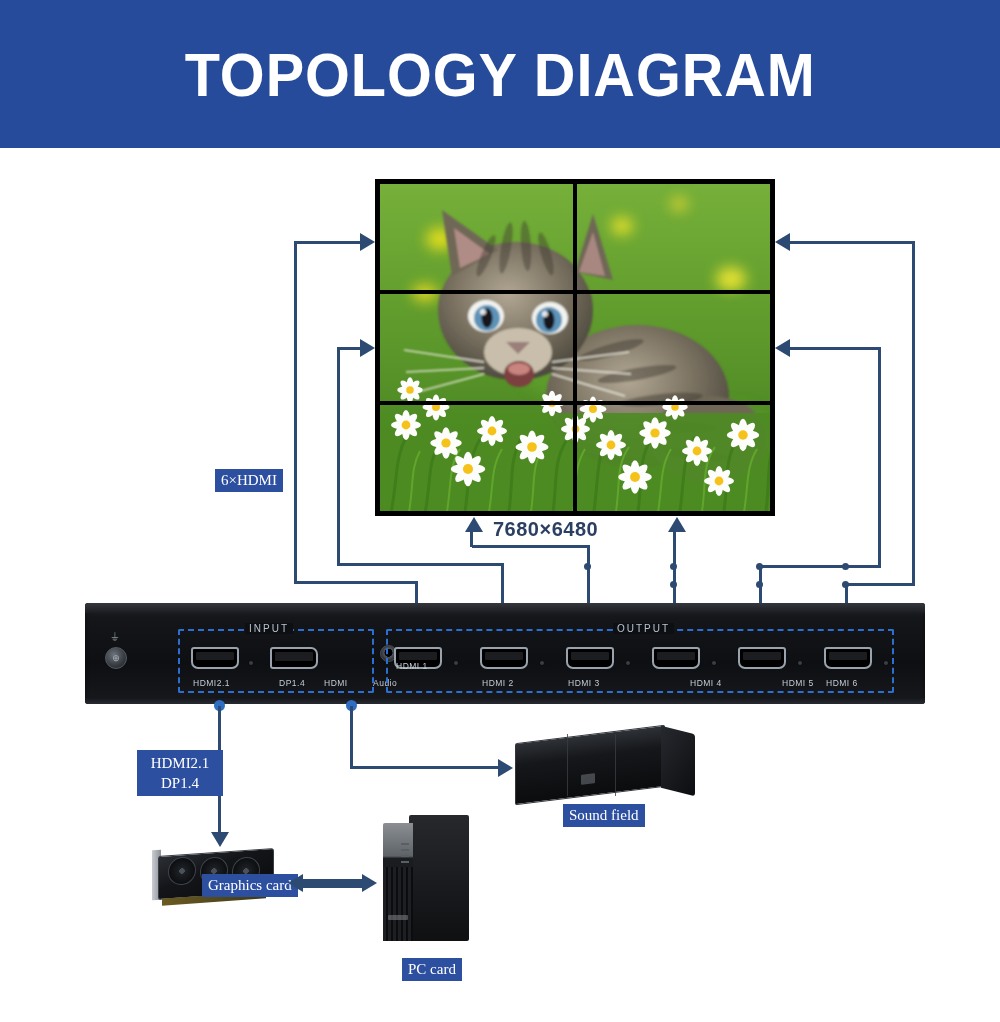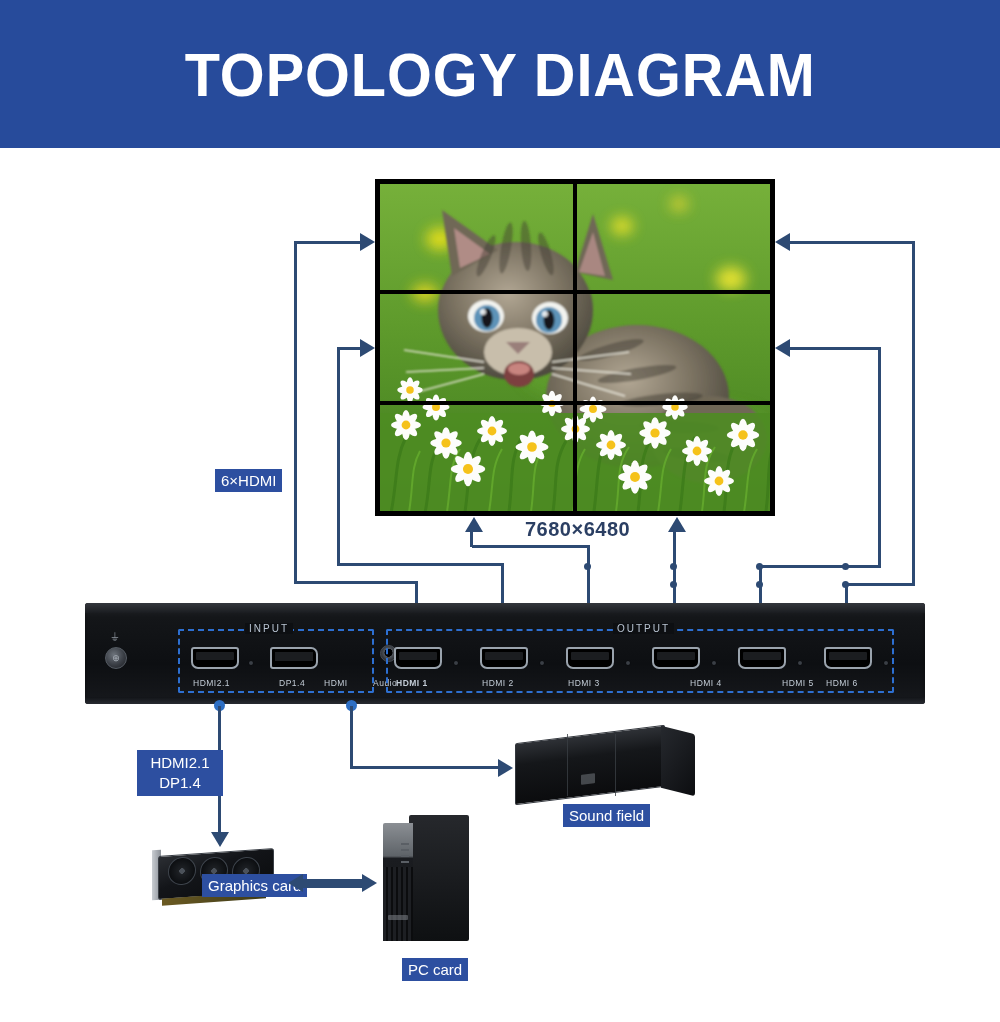--- a/index.html
+++ b/index.html
@@ -72,21 +72,21 @@
   .arrow-l{border-top:9px solid transparent;border-bottom:9px solid transparent;
            border-right:15px solid #2d4a73;}
   .arrow-u{border-left:9px solid transparent;border-right:9px solid transparent;
            border-bottom:15px solid #2d4a73;}
   .arrow-d{border-left:9px solid transparent;border-right:9px solid transparent;
            border-top:15px solid #2d4a73;}
 
   
   .badge{position:absolute;background:#2d4fa0;color:#fff;font-size:15px;
          padding:2px 6px;white-space:nowrap;line-height:19px;
-         font-family:Liberation Sans, sans-serif;}
+         font-family:Liberation Serif, serif;}
   .badge.two-line{line-height:20px;text-align:center;}
   #res-text{position:absolute;color:#2b3f63;font-size:20px;font-weight:bold;
             letter-spacing:.5px;font-family:"Liberation Sans",sans-serif;}
 
   
   #gpu{position:absolute;left:150px;top:848px;width:128px;height:58px;}
   .gpu-body{position:absolute;left:8px;top:4px;width:116px;height:44px;
             background:linear-gradient(160deg,#2b2e33 0%,#131519 40%,#0a0b0d 100%);
             border-radius:3px;transform:skewY(-4deg);
             border:1px solid #3a3f46;box-sizing:border-box;}
@@ -496,21 +496,21 @@
               <circle r="4.4" fill="#f5c21a"></circle>
             </g>
         </g>
       </g>
     </g>
   </defs>
 </svg>
 
 <div class="badge" style="left:215px;top:469px;">6×HDMI</div>
 
-<div id="res-text" style="left:525px;top:518px;">7680×6480</div>
+<div id="res-text" style="left:493px;top:518px;">7680×6480</div>
 
 <div class="wire wire-v" style="left:294px;top:241px;height:343px;"></div>
 <div class="wire wire-h" style="left:294px;top:241px;width:68px;"></div>
 <div class="arrow arrow-r" style="left:360px;top:233px;"></div>
 <div class="wire wire-h" style="left:294px;top:581px;width:124px;"></div>
 <div class="wire wire-v" style="left:415px;top:581px;height:72px;"></div>
 <div class="plug" style="left:411px;top:648px;"></div>
 
 <div class="wire wire-v" style="left:337px;top:347px;height:218px;"></div>
 <div class="wire wire-h" style="left:337px;top:347px;width:25px;"></div>
@@ -572,21 +572,21 @@
 
   <div class="port-label" style="left:239px;top:75px;">HDMI</div>
 
   <div id="audio-jack" style="left:203px;top:42px;margin-left:92px;"></div>
   <div class="port-label" style="left:288px;top:75px;">Audio</div>
 
   <div class="dash-box" style="left:301px;top:26px;width:508px;height:64px;"></div>
   <div class="section-label" style="left:528px;top:20px;">OUTPUT</div>
 
   <div class="hdmi-port" style="left:309px;top:44px;"></div>
-  <div class="port-label" style="left:311px;top:75px;font-weight:bold;">HDMI 1</div>
+  <div class="port-label" style="left:311px;top:58px;">HDMI 1</div>
   <div class="screwdot" style="left:369px;top:58px;"></div>
 
   <div class="hdmi-port" style="left:395px;top:44px;"></div>
   <div class="port-label" style="left:397px;top:75px;">HDMI 2</div>
   <div class="screwdot" style="left:455px;top:58px;"></div>
 
   <div class="hdmi-port" style="left:481px;top:44px;"></div>
   <div class="port-label" style="left:483px;top:75px;">HDMI 3</div>
   <div class="screwdot" style="left:541px;top:58px;"></div>
 

